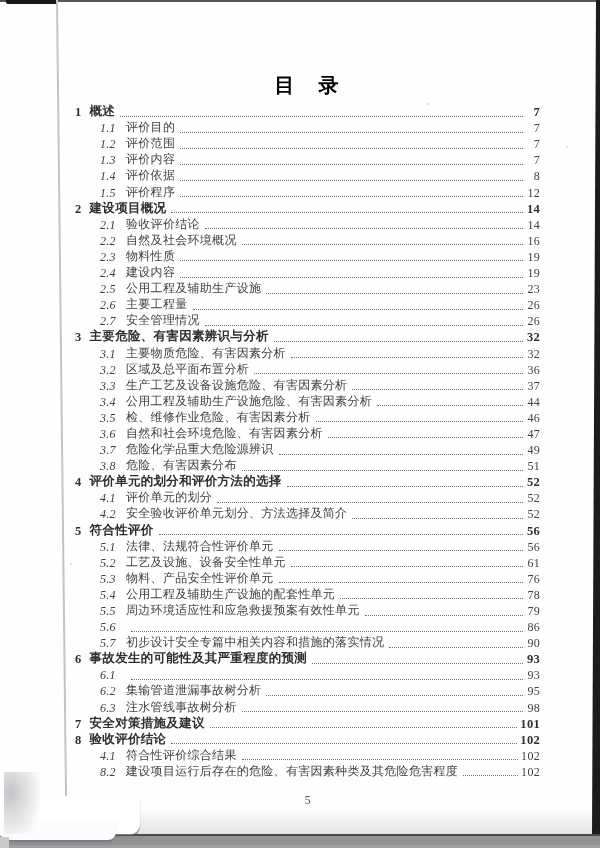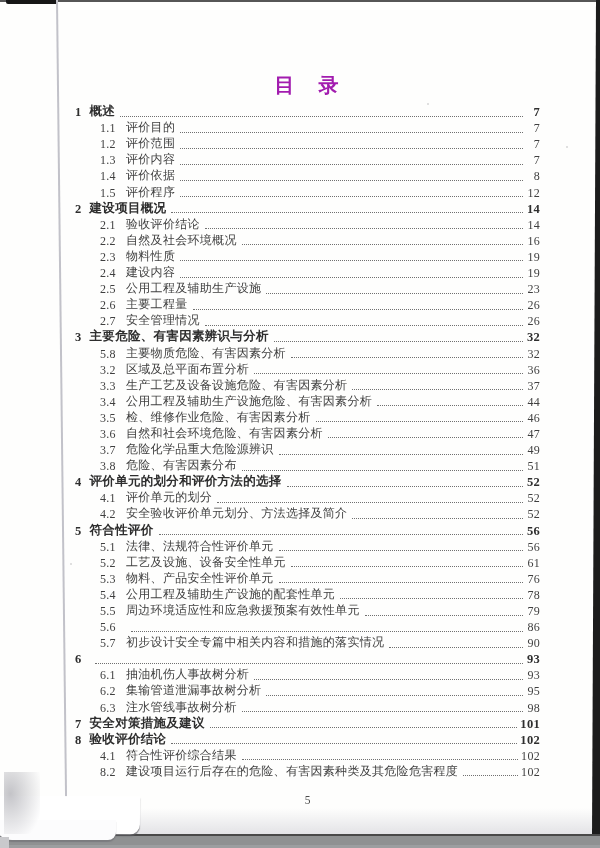--- a/index.html
+++ b/index.html
@@ -26,32 +26,32 @@
   .curl-b{position:absolute;left:-6px;top:820px;width:122px;height:20px;background:#fcfcfd;
     border-radius:0 0 8px 18px;box-shadow:0 2px 1px rgba(110,110,115,0.6);}
   .curl-left-shade{position:absolute;left:4px;top:772px;width:36px;height:62px;
     background:radial-gradient(ellipse 46px 70px at 18% 35%,rgba(125,125,135,0.45),rgba(255,255,255,0) 72%);}
   .band-left-light{position:absolute;left:0;top:837px;width:9px;height:11px;background:#c9c9cc;}
   .speck{position:absolute;width:2px;height:2px;border-radius:50%;background:#d6d6d6;}
 
   
   .toc-wrap{position:absolute;left:75px;top:72px;width:465px;}
   .toc-title{
-    text-align:center;font-size:20px;font-weight:bold;color:#a21caf;
+    text-align:center;font-size:20px;font-weight:bold;color:#000000;
     letter-spacing:2px;height:26px;line-height:26px;margin-bottom:6px;
   }
   .toc-list{}
   .toc-row{
     display:flex;align-items:flex-end;height:16.1px;
     font-size:12px;color:#3f3f3f;letter-spacing:0.3px;white-space:nowrap;
   }
   .toc-row.lvl1{font-weight:bold;font-size:12.5px;color:#2e2e2e;}
   .toc-row.lvl2{padding-left:25px;}
   .num{margin-right:8px;}
-  .lvl2 .num{min-width:19px;margin-right:7px;}
+  .lvl2 .num{min-width:19px;margin-right:7px;font-style:italic;}
   .leader{flex:1;border-bottom:1.7px dotted #707070;margin:0 3px 3.5px 5px;min-width:12px;}
   .pg{min-width:14px;text-align:right;}
   .footer-page{ text-align:center;margin-top:14px;font-size:11.5px;color:#4a4a4a;}
 </style>
 </head>
 <body>
 
 <div class="scan">
 
   <div class="top-edge-line"></div>
@@ -156,21 +156,21 @@
     <span class="leader"></span>
     <span class="pg">26</span>
   </div>
         <div class="toc-row lvl1">
     <span class="num">3</span>
     <span class="label">主要危险、有害因素辨识与分析</span>
     <span class="leader"></span>
     <span class="pg">32</span>
   </div>
         <div class="toc-row lvl2">
-    <span class="num">5.8</span>
+    <span class="num">3.1</span>
     <span class="label">主要物质危险、有害因素分析</span>
     <span class="leader"></span>
     <span class="pg">32</span>
   </div>
         <div class="toc-row lvl2">
     <span class="num">3.2</span>
     <span class="label">区域及总平面布置分析</span>
     <span class="leader"></span>
     <span class="pg">36</span>
   </div>
@@ -270,26 +270,26 @@
     <span class="pg">86</span>
   </div>
         <div class="toc-row lvl2">
     <span class="num">5.7</span>
     <span class="label">初步设计安全专篇中相关内容和措施的落实情况</span>
     <span class="leader"></span>
     <span class="pg">90</span>
   </div>
         <div class="toc-row lvl1">
     <span class="num">6</span>
+    <span class="label">事故发生的可能性及其严重程度的预测</span>
     <span class="leader"></span>
     <span class="pg">93</span>
   </div>
         <div class="toc-row lvl2">
     <span class="num">6.1</span>
-    <span class="label">抽油机伤人事故树分析</span>
     <span class="leader"></span>
     <span class="pg">93</span>
   </div>
         <div class="toc-row lvl2">
     <span class="num">6.2</span>
     <span class="label">集输管道泄漏事故树分析</span>
     <span class="leader"></span>
     <span class="pg">95</span>
   </div>
         <div class="toc-row lvl2">

